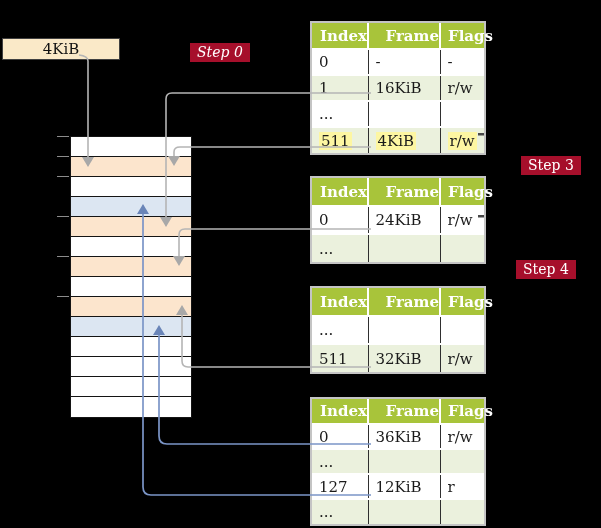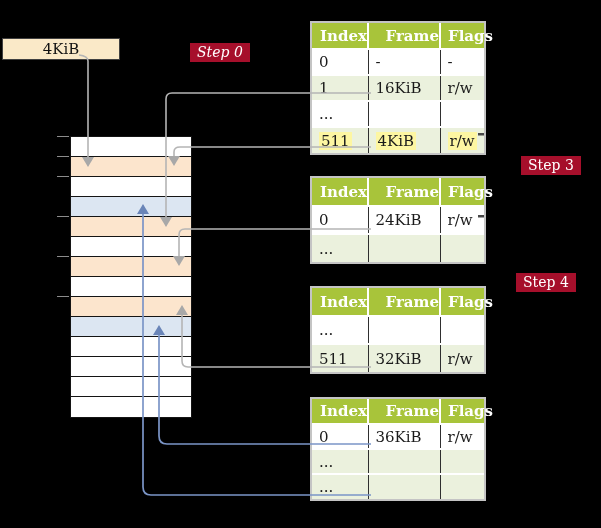--- a/index.html
+++ b/index.html
@@ -15,21 +15,21 @@
     font-size:15px;color:#111;
   }
   
   .step-label{
     position:absolute;background:#a60f2b;color:#fff;
     font-size:14px;line-height:1.2;padding:1px 7px;white-space:nowrap;
   }
   #lbl-step0{left:190px;top:43px;font-style:italic;}
   #lbl-steps12{left:511px;top:18px;}
   #lbl-step3{left:521px;top:156px;}
-  #lbl-step4{left:516px;top:273px;}
+  #lbl-step4{left:516px;top:260px;}
   
   #memcol{
     position:absolute;left:70px;top:136px;width:120px;
     border:1px solid #141414;box-sizing:content-box;background:#fff;
   }
   .mrow{height:20px;box-sizing:border-box;border-bottom:1px solid #141414;}
   .mrow:last-child{border-bottom:none;}
   .mrow.white{background:#ffffff;}
   .mrow.peach{background:#fce5cd;}
   .mrow.blue{background:#dce6f2;}
@@ -202,20 +202,25 @@
       <tr>
         <td>0</td>
         <td>36KiB</td>
         <td>r/w</td>
       </tr>
       <tr class="tint">
         <td>...</td>
         <td></td>
         <td></td>
       </tr>
+      <tr>
+        <td>127</td>
+        <td>12KiB</td>
+        <td>r</td>
+      </tr>
       <tr class="tint">
         <td>...</td>
         <td></td>
         <td></td>
       </tr>
     </tbody>
       </table>
   </div>
 
   <svg id="arrows" width="601" height="528" viewBox="0 0 601 528">

